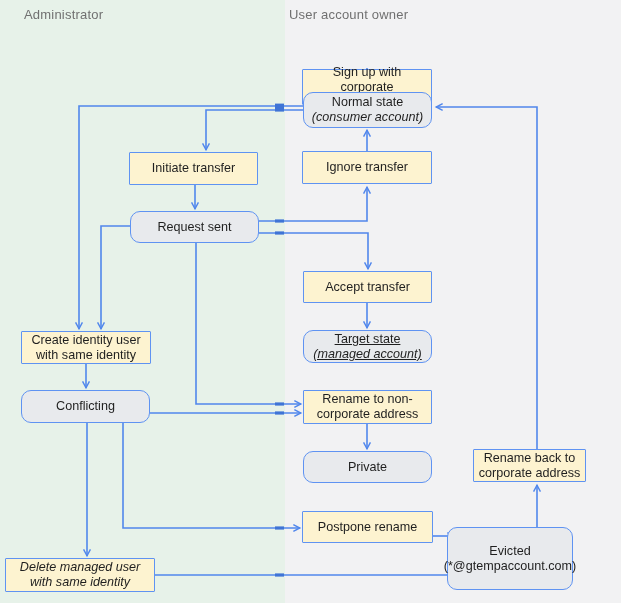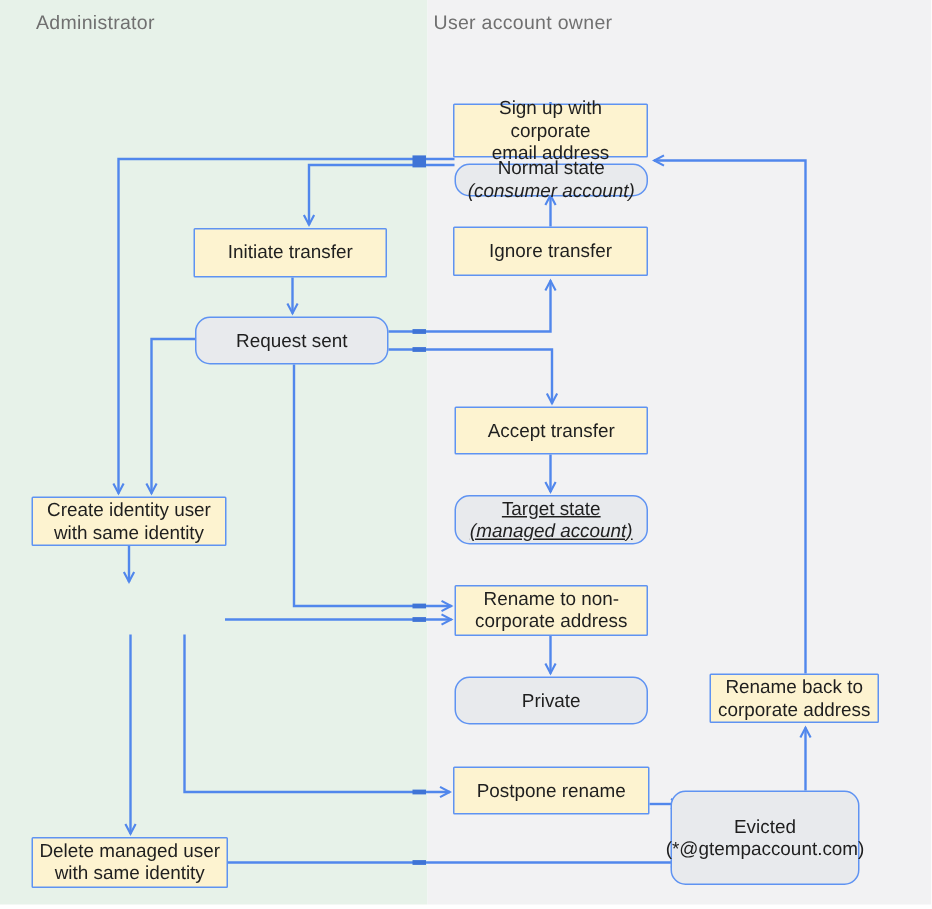--- a/index.html
+++ b/index.html
@@ -26,34 +26,34 @@
     display:flex;flex-direction:column;align-items:center;justify-content:center;
     text-align:center;font-size:12.6px;line-height:15px;color:#1f1f1f;
     border:1.8px solid #5f93f2;padding:1px 4px;
   }
   .node.action{background:#fdf3d0;border-radius:1px;}
   .node.state{background:#e8eaed;border-radius:10px;}
   .node .em{font-style:italic;}
 
   
   .n-signup     {left:302px;top:33px; width:130px;height:36px;margin-top:36px;}
-  .n-normal     {left:303px;top:109px; width:129px;height:22px;}
+  .n-normal     {left:303px;top:92px; width:129px;height:36px;}
   .n-initiate   {left:129px;top:152px;width:129px;height:33px;}
   .n-ignore     {left:302px;top:151px;width:130px;height:33px;}
   .n-request    {left:130px;top:211px;width:129px;height:32px;}
   .n-accept     {left:303px;top:271px;width:129px;height:32px;}
   .n-target     {left:303px;top:330px;width:129px;height:33px;text-decoration:underline;}
   .n-create     {left:21px; top:331px;width:130px;height:33px;}
   .n-conflicting{left:21px; top:390px;width:129px;height:33px;}
   .n-rename-non {left:303px;top:390px;width:129px;height:34px;}
   .n-private    {left:303px;top:451px;width:129px;height:32px;}
   .n-rename-back{left:473px;top:449px;width:113px;height:33px;}
   .n-postpone   {left:302px;top:511px;width:131px;height:32px;}
   .n-evicted    {left:447px;top:527px;width:126px;height:63px;border-radius:12px;}
-  .n-delete     {left:21px; top:558px;width:131px;height:34px;}
+  .n-delete     {left:5px; top:558px;width:150px;height:34px;font-style:italic;}
 </style>
 </head>
 <body>
 
 <div id="canvas">
 
   <div class="lane lane-admin"></div>
   <div class="lane lane-user"></div>
   <div class="lane-title admin">Administrator</div>
   <div class="lane-title user">User account owner</div>
@@ -122,20 +122,23 @@
   <div class="node state n-target">
     <span>Target state</span>
     <span class="em">(managed account)</span>
   </div>
 
   <div class="node action n-create">
     <span>Create identity user</span>
     <span>with same identity</span>
   </div>
 
+  <div class="node state n-conflicting">
+    <span>Conflicting</span>
+  </div>
 
   <div class="node action n-rename-non">
     <span>Rename to non-</span>
     <span>corporate address</span>
   </div>
 
   <div class="node state n-private">
     <span>Private</span>
   </div>
 

